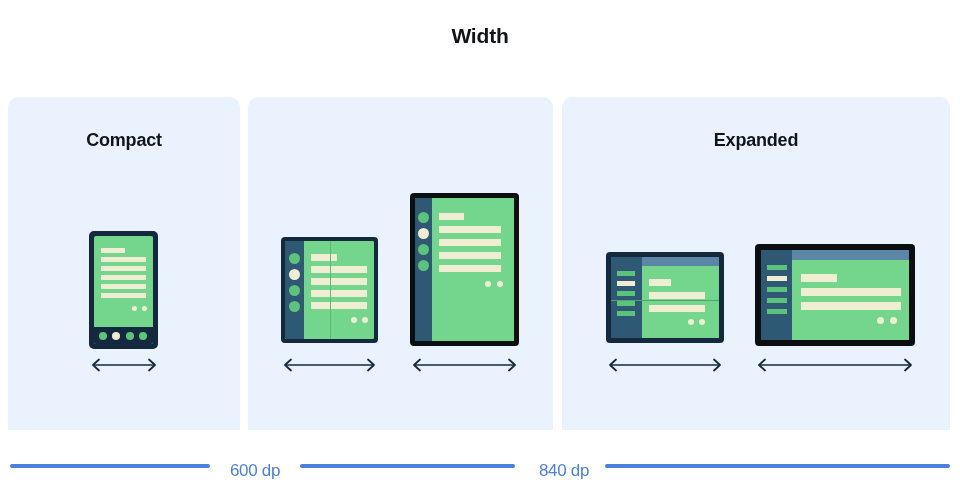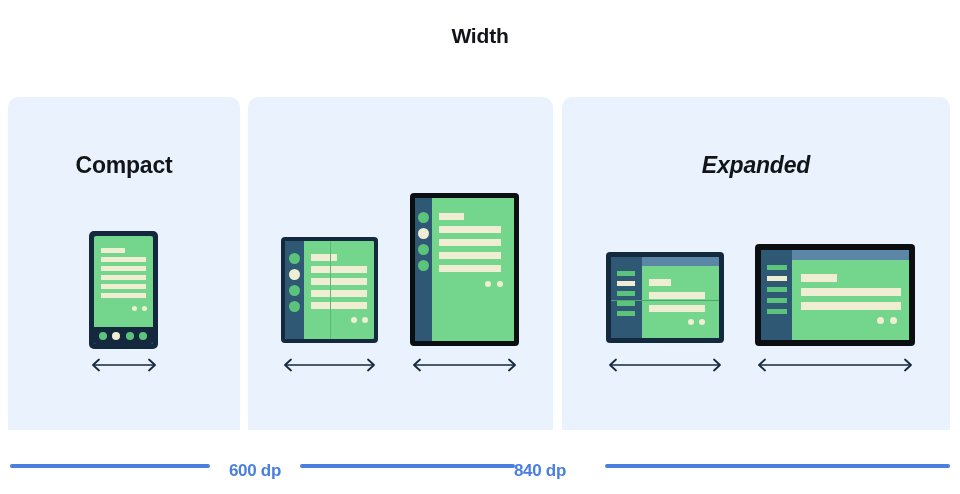--- a/index.html
+++ b/index.html
@@ -50,25 +50,24 @@
     height: 333px;
     background: #eaf3fd;
     border-radius: 10px 10px 0 0;
   }
   .panel-label {
     position: absolute;
     top: 33px;
     left: 0;
     width: 100%;
     text-align: center;
-    font-size: 23px;
+    font-size: 18px;
     font-weight: 700;
     color: #111418;
     letter-spacing: -0.2px;
-    margin-top: 22px;
   }
 
   
   .device { position: absolute; }
   .frame {
     position: absolute;
     inset: 0;
     background: #14293d;
   }
   .frame.black { background: #0c0f12; }
@@ -134,21 +133,21 @@
   }
   .rule {
     position: absolute;
     height: 4px;
     background: #4a7fe0;
     border-radius: 2px;
   }
   .dp {
     position: absolute;
     font-size: 17px;
-    font-weight: 700;
+    font-weight: 400;
     color: #4a7fe0;
     letter-spacing: -0.3px;
     white-space: nowrap;
     text-align: center;
   }
 </style>
 </head>
 <body>
 
 <div id="stage">
@@ -240,21 +239,21 @@
 
     <div class="arrow" style="left:161px; top:260px;">
       <svg width="111" height="16" viewBox="0 0 111 16">
         <line x1="6" y1="8" x2="105" y2="8" stroke="#14293d" stroke-width="1.6"></line>
         <polyline points="11,2.5 5,8 11,13.5" fill="none" stroke="#14293d" stroke-width="1.8" stroke-linecap="round" stroke-linejoin="round"></polyline>
         <polyline points="100,2.5 106,8 100,13.5" fill="none" stroke="#14293d" stroke-width="1.8" stroke-linecap="round" stroke-linejoin="round"></polyline>
       </svg>
     </div>
   </div>
 
-  <div class="panel" style="left:562px; width:388px;font-style:italic;">
+  <div class="panel" style="left:562px; width:388px;">
     <div class="panel-label">Expanded</div>
 
     <div class="device" style="left:44px; top:155px; width:118px; height:91px;">
       <div class="frame" style="border-radius:4px;"></div>
       <div class="screen" style="left:5px; top:5px; width:108px; height:81px;">
         <div class="rail" style="width:31px;">
           <div class="bar green" style="left:6px; top:14px; width:18px; height:5px;"></div>
           <div class="bar" style="left:6px; top:24px; width:18px; height:5px;"></div>
           <div class="bar green" style="left:6px; top:34px; width:18px; height:5px;"></div>
           <div class="bar green" style="left:6px; top:44px; width:18px; height:5px;"></div>
@@ -303,17 +302,17 @@
         <polyline points="11,2.5 5,8 11,13.5" fill="none" stroke="#14293d" stroke-width="1.8" stroke-linecap="round" stroke-linejoin="round"></polyline>
         <polyline points="151,2.5 157,8 151,13.5" fill="none" stroke="#14293d" stroke-width="1.8" stroke-linecap="round" stroke-linejoin="round"></polyline>
       </svg>
     </div>
   </div>
 
   <div class="scale" style="top:453px;">
     <div class="rule" style="left:10px; top:11px; width:200px;"></div>
     <div class="dp" style="left:215px; top:8px; width:80px;">600 dp</div>
     <div class="rule" style="left:300px; top:11px; width:215px;"></div>
-    <div class="dp" style="left:500px; top:8px; width:80px;">840 dp</div>
+    <div class="dp" style="left:524px; top:8px; width:80px;">840 dp</div>
     <div class="rule" style="left:605px; top:11px; width:345px;"></div>
   </div>
 
 </div>
 
 </body></html>

